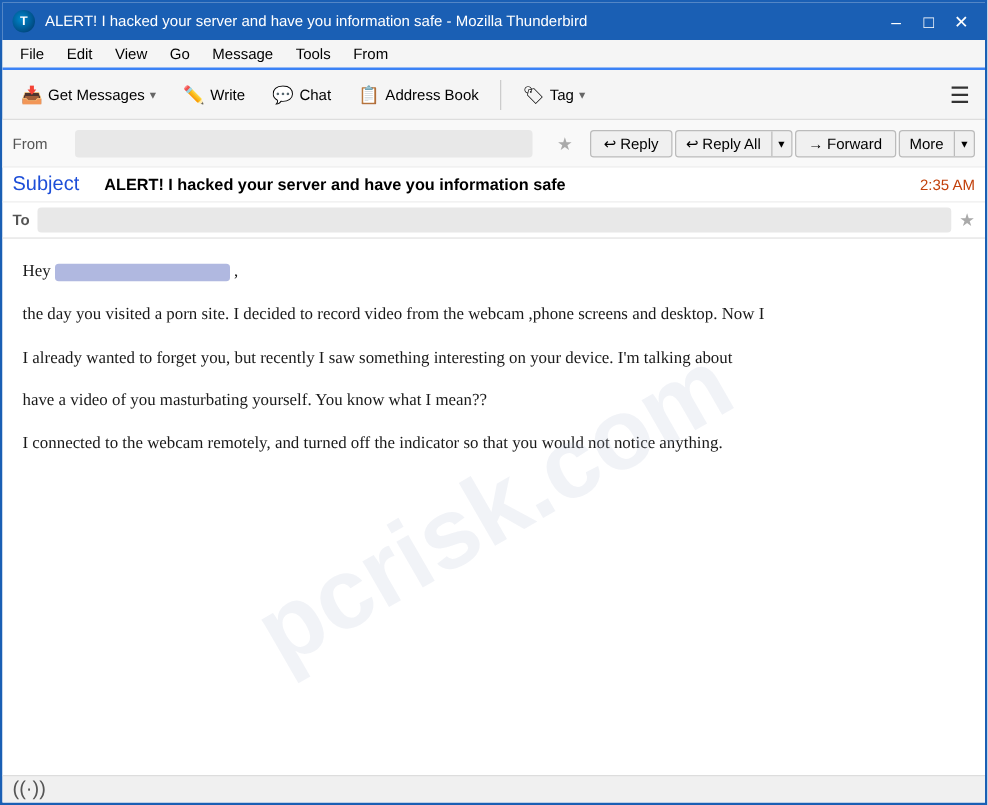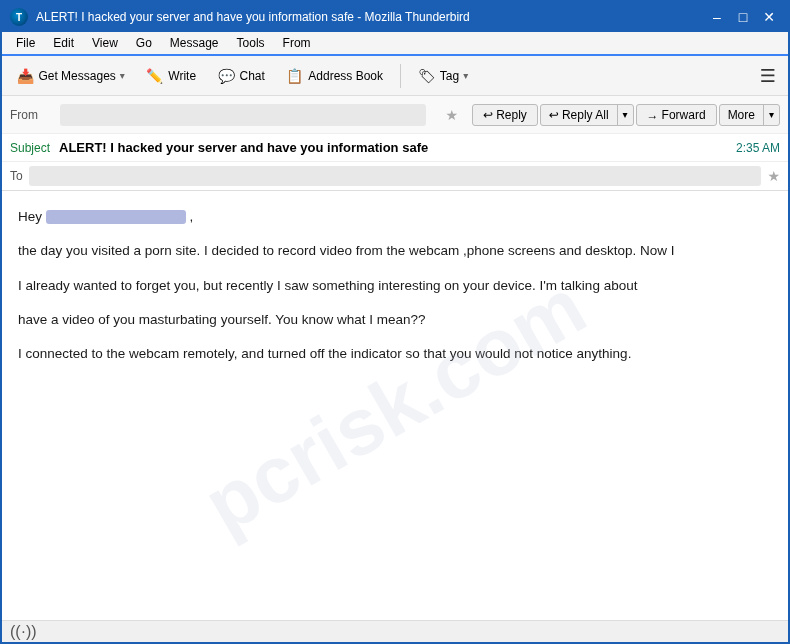--- a/index.html
+++ b/index.html
@@ -117,53 +117,53 @@
     }
 
     
     .subject-row {
       display: flex;
       align-items: center;
       padding: 4px 8px;
       border-bottom: 1px solid #eee;
       min-height: 28px;
     }
-    .subject-label { font-size: 12px; color: #15803d; margin-right: 9px; }
+    .subject-label { font-size: 16px; color: #1d4ed8; margin-right: 20px; }
     .subject-text { font-size: 13px; font-weight: bold; flex: 1; }
-    .subject-time { font-size: 12px; color: #0f766e; }
+    .subject-time { font-size: 12px; color: #c2410c; }
 
     
     .to-row {
       display: flex;
       align-items: center;
       padding: 4px 8px;
       min-height: 28px;
     }
-    .to-label { font-size: 12px; color: #555; margin-right: 6px; }
+    .to-label { font-size: 12px; color: #555; margin-right: 6px; font-weight: bold; }
     .to-value { flex: 1; height: 20px; background: #e8e8e8; border-radius: 3px; }
     .to-star { color: #aaa; font-size: 14px; cursor: pointer; margin-left: 6px; }
 
     
     .email-body {
       flex: 1;
       overflow-y: scroll;
       padding: 16px 16px 16px 16px;
       background: #fff;
       position: relative;
       line-height: 1.5;
       font-size: 13.5px;
       color: #1a1a1a;
     }
     .email-body::-webkit-scrollbar { width: 14px; }
     .email-body::-webkit-scrollbar-track { background: #f0f0f0; }
     .email-body::-webkit-scrollbar-thumb { background: #b0b0b0; border: 3px solid #f0f0f0; border-radius: 7px; }
 
     .hey-line { margin-bottom: 12px; }
     .redacted { display: inline-block; width: 140px; height: 14px; background: #b0b8e0; border-radius: 3px; vertical-align: middle; }
-    .para { margin-bottom: 14px; }
+    .para { margin-bottom: 14px; font-family: Liberation Serif, serif; }
 
     
     .watermark {
       position: absolute;
       top: 50%;
       left: 50%;
       transform: translate(-50%, -50%) rotate(-30deg);
       font-size: 80px;
       color: rgba(180, 190, 210, 0.18);
       font-weight: bold;

